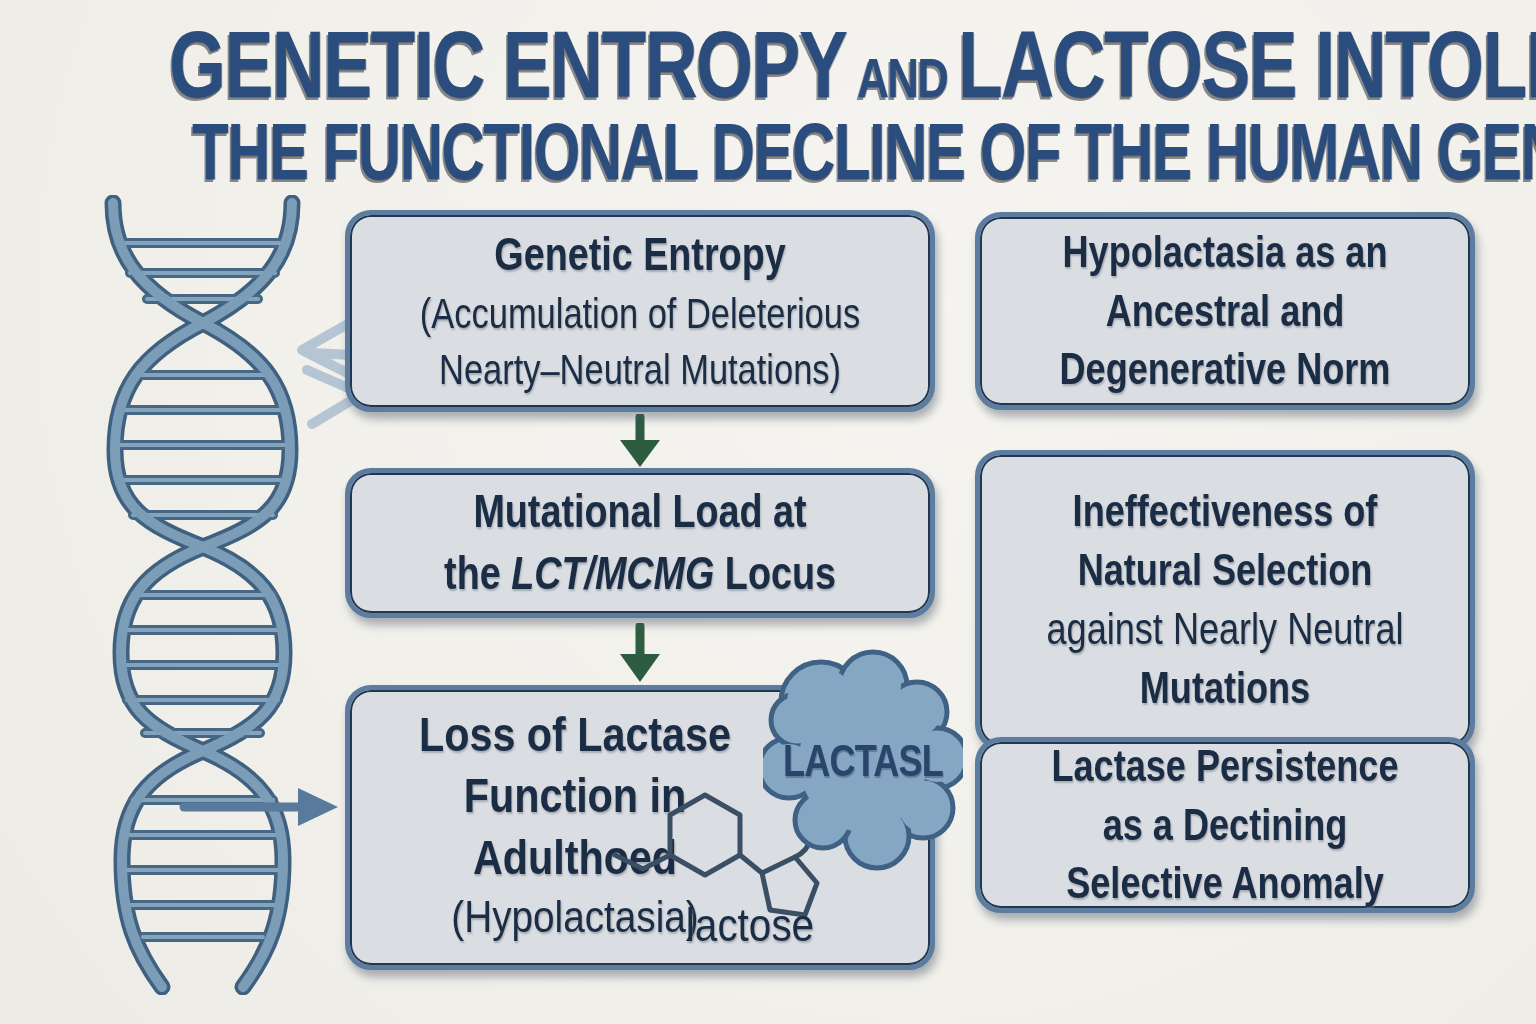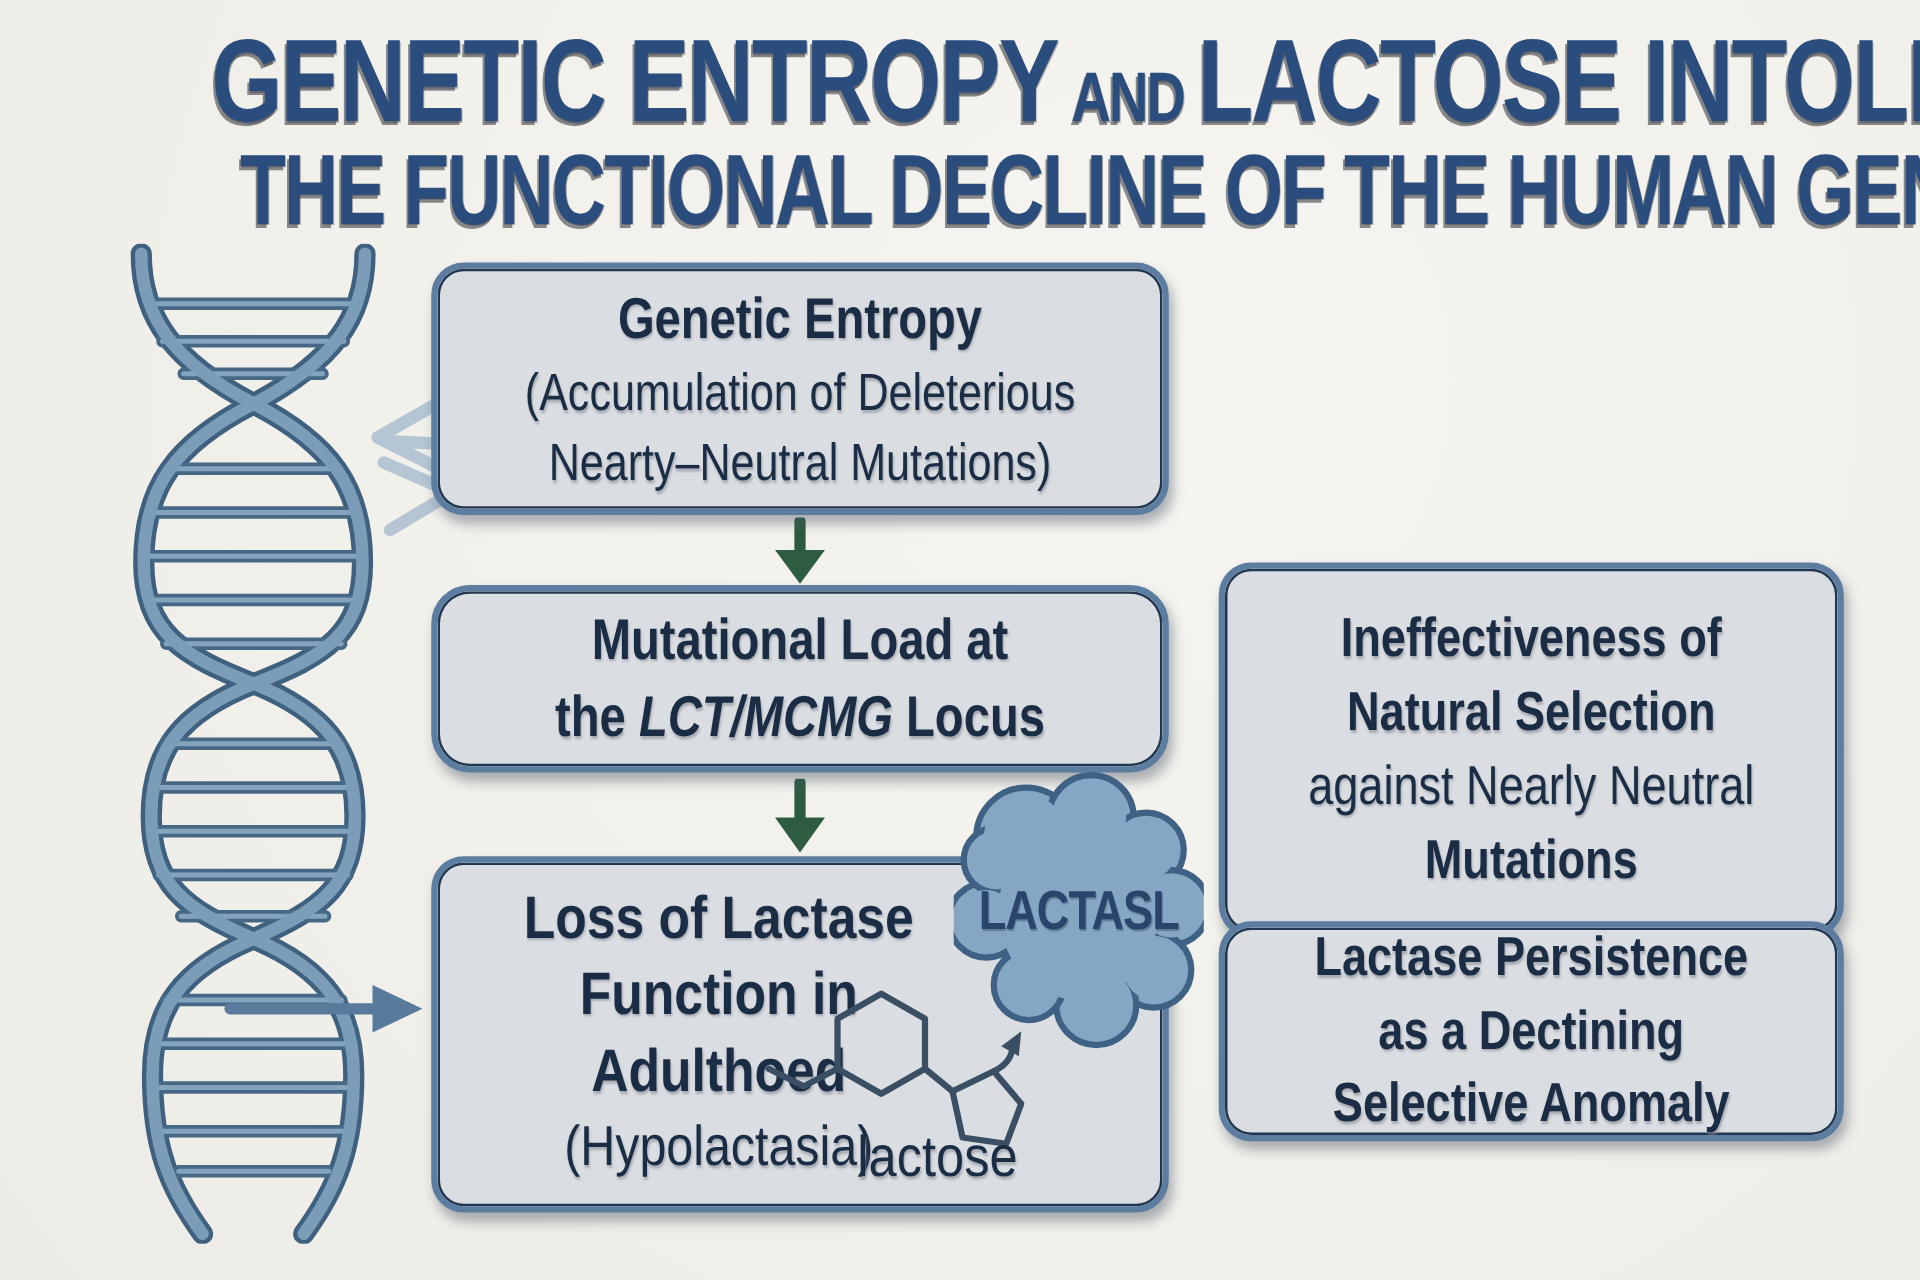--- a/index.html
+++ b/index.html
@@ -44,41 +44,41 @@
   }
   .txt { transform:scaleX(0.82); width:120%; }
   .ln  { line-height:1.34; text-shadow:1px 2px 2px rgba(125,130,142,0.55); }
   .bold { font-weight:bold; }
   .flow-fs  { font-size:46px; }
   .flow-sub { font-size:42px; }
   .side-fs  { font-size:44px; }
   .gene { font-style:italic; font-weight:bold; }
 
   .box-flow1 { left:345px; top:210px; width:590px; height:202px; }
-  .box-flow2 { left:345px; top:468px; width:590px; height:150px;border-radius:31px; }
+  .box-flow2 { left:345px; top:468px; width:590px; height:150px; }
   .box-flow3 { left:345px; top:685px; width:590px; height:285px; }
   .box-side1 { left:975px; top:212px; width:500px; height:198px; }
   .box-side2 { left:975px; top:450px; width:500px; height:300px; }
   .box-side3 { left:975px; top:737px; width:500px; height:176px; }
 
   
   .box-flow3 .txt3 {
     position:absolute; left:15px; top:14px; width:420px;
     text-align:center; transform:scaleX(0.86);
   }
   .box-flow3 .txt3 .ln { font-size:48px; line-height:1.28; }
   .box-flow3 .txt3 .hyp { font-size:45px; font-weight:normal; }
   .molecule { position:absolute; left:255px; top:85px; }
   .lactose-label {
     position:absolute; left:300px; top:208px; width:200px;
     text-align:center; font-size:46px; transform:scaleX(0.88);
     text-shadow:1px 2px 2px rgba(125,130,142,0.55);
   }
   
-  .cloud { position:absolute; left:763px; top:616px; width:200px; height:230px; z-index:6; }
+  .cloud { position:absolute; left:763px; top:648px; width:200px; height:230px; z-index:6; }
   .cloud-label {
     position:absolute; left:0; top:88px; width:100%;
     text-align:center; font-size:44px; font-weight:bold; letter-spacing:-1px;
     color:#2a456b; transform:scaleX(0.82);
     text-shadow:1px 2px 1px rgba(40,60,85,0.4);
     z-index:7;
   }
   
   .dna     { position:absolute; left:85px;  top:195px; z-index:1; }
   .sketch  { position:absolute; left:252px; top:298px; z-index:1; }
@@ -160,20 +160,27 @@
         <path d="M65 80 L38 94 L10 80"></path>
         <path d="M135 80 L157 98"></path>
         <polygon points="157,98 190,82 212,108 200,140 165,135"></polygon>
         <path d="M190 82 Q203 76 205 64"></path>
       </g>
       <polygon points="196,62 212,50 210,70" fill="#3a4f63"></polygon>
     </svg>
     <div class="lactose-label">lactose</div>
   </section>
 
+  <section class="box box-side1">
+    <div class="txt">
+      <div class="ln side-fs bold">Hypolactasia as an</div>
+      <div class="ln side-fs bold">Ancestral and</div>
+      <div class="ln side-fs bold">Degenerative Norm</div>
+    </div>
+  </section>
 
   <section class="box box-side2">
     <div class="txt">
       <div class="ln side-fs bold">Ineffectiveness of</div>
       <div class="ln side-fs bold">Natural Selection</div>
       <div class="ln side-fs">against Nearly Neutral</div>
       <div class="ln side-fs bold">Mutations</div>
     </div>
   </section>
 

